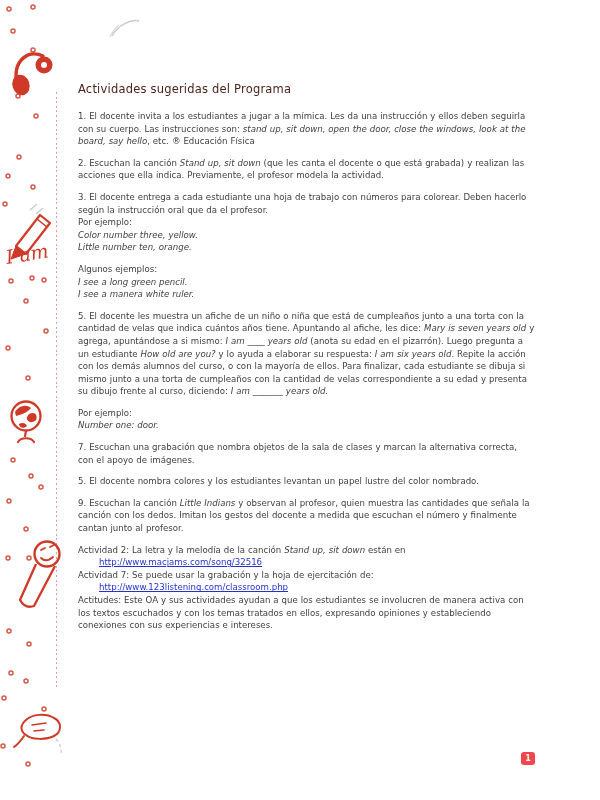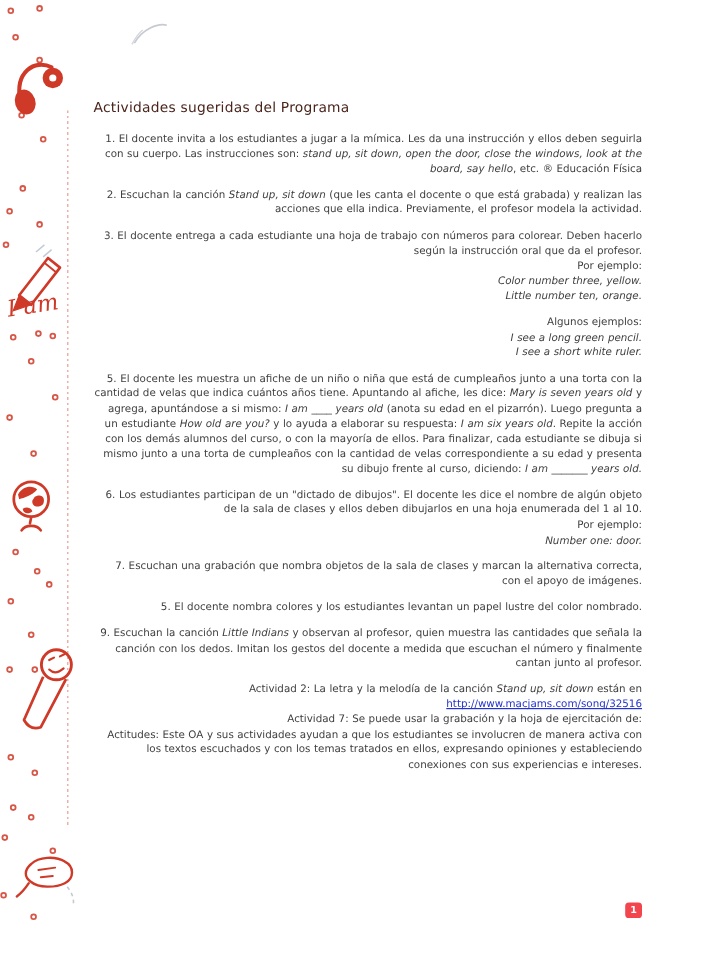--- a/index.html
+++ b/index.html
@@ -3,24 +3,24 @@
 <meta charset="utf-8">
 <style>
   html,body{margin:0;padding:0;}
   body{
     width:600px;height:800px;position:relative;overflow:hidden;background:#ffffff;
     font-family:"DejaVu Sans","Liberation Sans",sans-serif;
     --red:#cf3a28;--badge:#f2454e;--link:#2433cb;--text:#3e3e3e;--title:#4a241b;
   }
   .content{position:absolute;left:78px;top:82px;width:457px;}
   .doc-title{font-size:11.5px;font-weight:normal;color:var(--title);margin:0 0 14px 0;letter-spacing:.2px;}
-  .block{margin:0 0 9px 0;text-align:right;}
+  .block{margin:0 0 9px 0;}
   .line{font-size:8.6px;line-height:12.6px;color:var(--text);word-spacing:.2px;}
   .it{font-style:italic;}
-  .lnk{color:var(--link);text-decoration:underline;cursor:pointer;}
+  .lnk{color:var(--link);text-decoration:underline;cursor:pointer;margin-left:21px;}
   .page-badge{
     position:absolute;left:521px;top:752px;width:14px;height:13px;border-radius:3px;
     background:var(--badge);color:#fff;font-size:8px;font-weight:bold;
     display:flex;align-items:center;justify-content:center;
   }
   .dotline{
     position:absolute;left:56px;top:92px;width:1px;height:598px;opacity:.5;
     background-image:repeating-linear-gradient(to bottom,var(--red) 0 2px,transparent 2px 4.6px);
   }
   .doodle{position:absolute;pointer-events:none;}
@@ -138,41 +138,41 @@
       </div>
       <div class="block">
         <div class="line"><span>3. El docente entrega a cada estudiante una hoja de trabajo con números para colorear. Deben hacerlo según la instrucción oral que da el profesor.</span></div>
         <div class="line"><span>Por ejemplo:</span></div>
         <div class="line"><span class="it">Color number three, yellow.</span></div>
         <div class="line"><span class="it">Little number ten, orange.</span></div>
       </div>
       <div class="block">
         <div class="line"><span>Algunos ejemplos:</span></div>
         <div class="line"><span class="it">I see a long green pencil.</span></div>
-        <div class="line"><span class="it">I see a short white ruler.</span></div>
+        <div class="line"><span class="it">I see a manera white ruler.</span></div>
       </div>
       <div class="block">
         <div class="line"><span>5. El docente les muestra un afiche de un niño o niña que está de cumpleaños junto a una torta con la cantidad de velas que indica cuántos años tiene. Apuntando al afiche, les dice: </span><span class="it">Mary is seven years old</span><span> y agrega, apuntándose a si mismo: </span><span class="it">I am ____ years old</span><span> (anota su edad en el pizarrón). Luego pregunta a un estudiante </span><span class="it">How old are you?</span><span> y lo ayuda a elaborar su respuesta: </span><span class="it">I am six years old</span><span>. Repite la acción con los demás alumnos del curso, o con la mayoría de ellos. Para finalizar, cada estudiante se dibuja si mismo junto a una torta de cumpleaños con la cantidad de velas correspondiente a su edad y presenta su dibujo frente al curso, diciendo: </span><span class="it">I am _______ years old.</span></div>
       </div>
       <div class="block">
-        <div class="line"><span>6. Los estudiantes participan de un "dictado de dibujos". El docente les dice el nombre de algún objeto de la sala de clases y ellos deben dibujarlos en una hoja enumerada del 1 al 10.</span></div>
         <div class="line"><span>Por ejemplo:</span></div>
         <div class="line"><span class="it">Number one: door.</span></div>
       </div>
       <div class="block">
         <div class="line"><span>7. Escuchan una grabación que nombra objetos de la sala de clases y marcan la alternativa correcta, con el apoyo de imágenes.</span></div>
       </div>
       <div class="block">
         <div class="line"><span>5. El docente nombra colores y los estudiantes levantan un papel lustre del color nombrado.</span></div>
       </div>
       <div class="block">
         <div class="line"><span>9. Escuchan la canción </span><span class="it">Little Indians</span><span> y observan al profesor, quien muestra las cantidades que señala la canción con los dedos. Imitan los gestos del docente a medida que escuchan el número y finalmente cantan junto al profesor.</span></div>
       </div>
       <div class="block">
         <div class="line"><span>Actividad 2: La letra y la melodía de la canción </span><span class="it">Stand up, sit down</span><span> están en</span></div>
         <div class="line"><a class="lnk" href="#">http://www.macjams.com/song/32516</a></div>
         <div class="line"><span>Actividad 7: Se puede usar la grabación y la hoja de ejercitación de:</span></div>
+        <div class="line"><a class="lnk" href="#">http://www.123listening.com/classroom.php</a></div>
         <div class="line"><span>Actitudes: Este OA y sus actividades ayudan a que los estudiantes se involucren de manera activa con los textos escuchados y con los temas tratados en ellos, expresando opiniones y estableciendo conexiones con sus experiencias e intereses.</span></div>
       </div>
     </div>
 </div>
 
 <div class="page-badge">1</div>
 
 </body></html>

